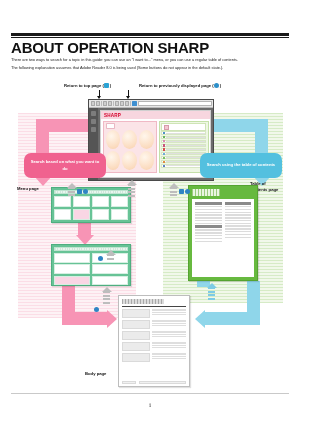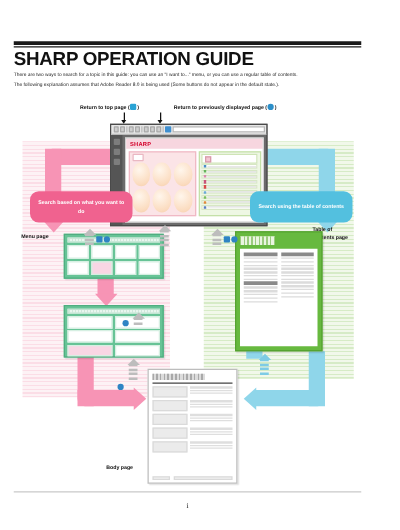--- a/index.html
+++ b/index.html
@@ -278,21 +278,21 @@
   .folio-rule{
     position:absolute; left:11px; bottom:30px; width:278px; height:1px;
     background:#c9c9c9;
   }
 </style>
 </head>
 <body>
 
 <div class="page-rule-top"></div>
 <div class="page-rule-top2"></div>
-<div class="page-title">SHARP OPERATION GUIDE</div>
+<div class="page-title">ABOUT OPERATION SHARP</div>
 
 <div class="intro">
   <p>There are two ways to search for a topic in this guide: you can use an "I want to..." menu, or you can use a regular table of contents.</p>
   <p>The following explanation assumes that Adobe Reader 8.0 is being used (Some buttons do not appear in the default state.).</p>
 </div>
 
 <div class="toplabels">
   <div class="toplabel tl-a">
     <span>Return to top page (</span><span class="ic"></span><span>)</span>
   </div>

